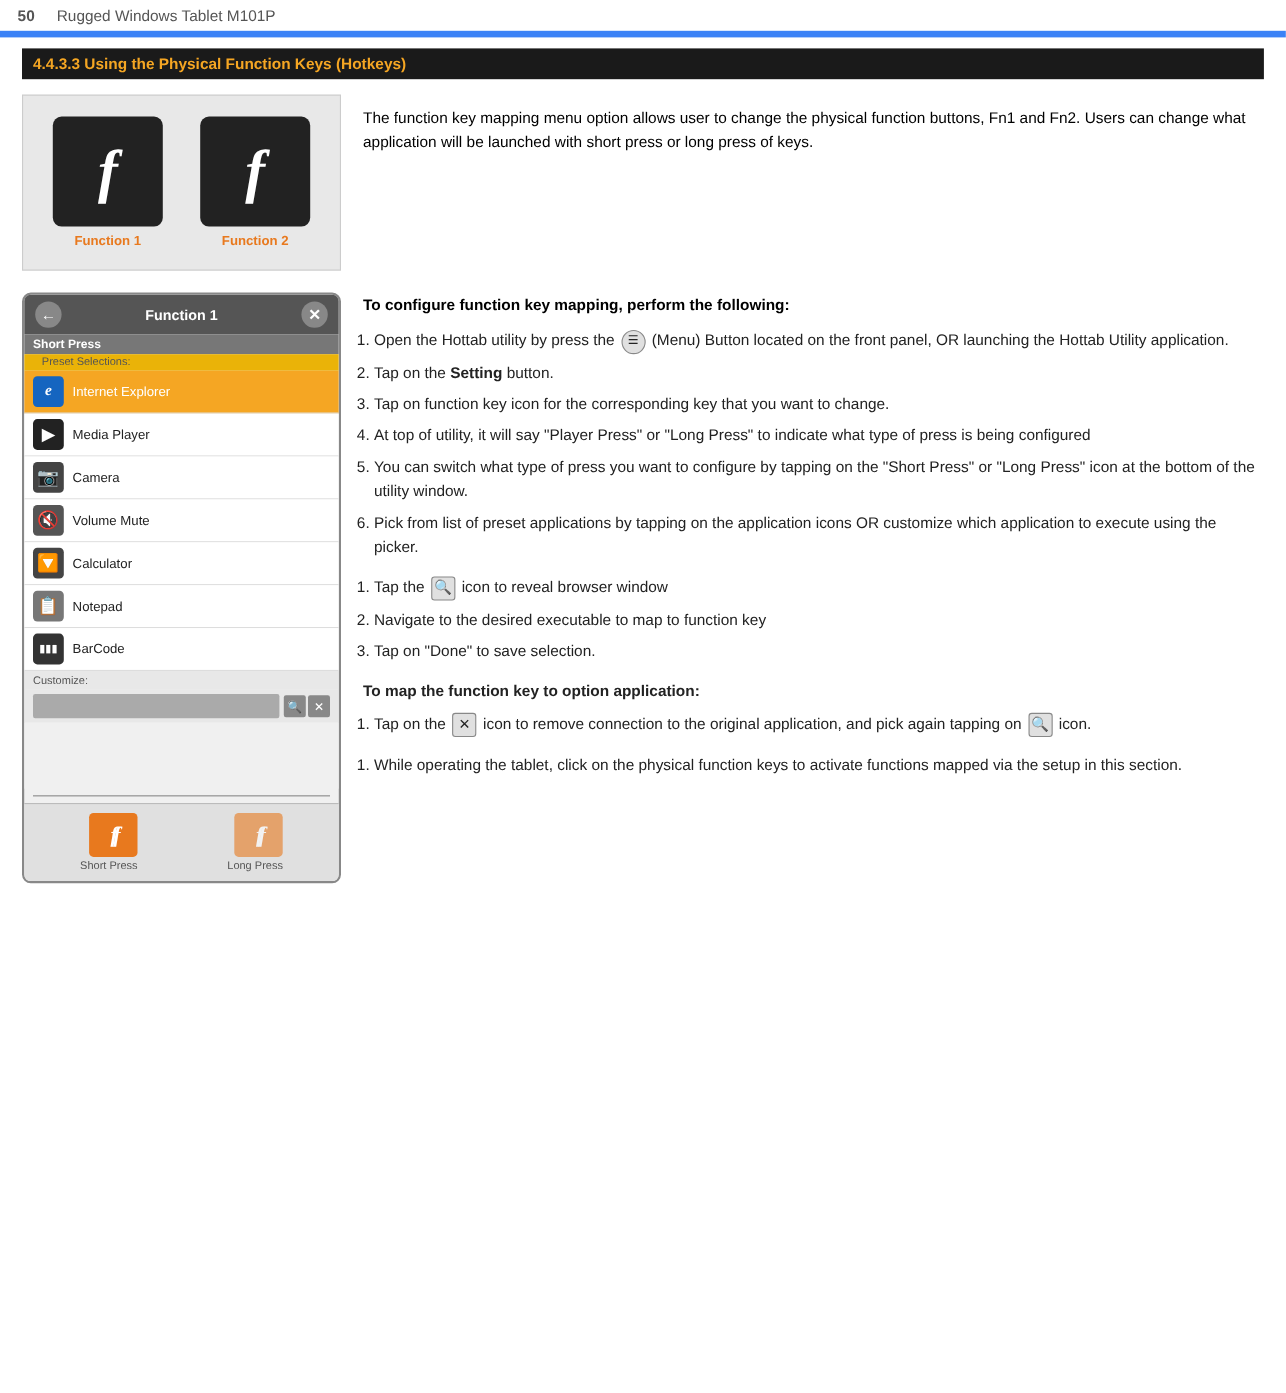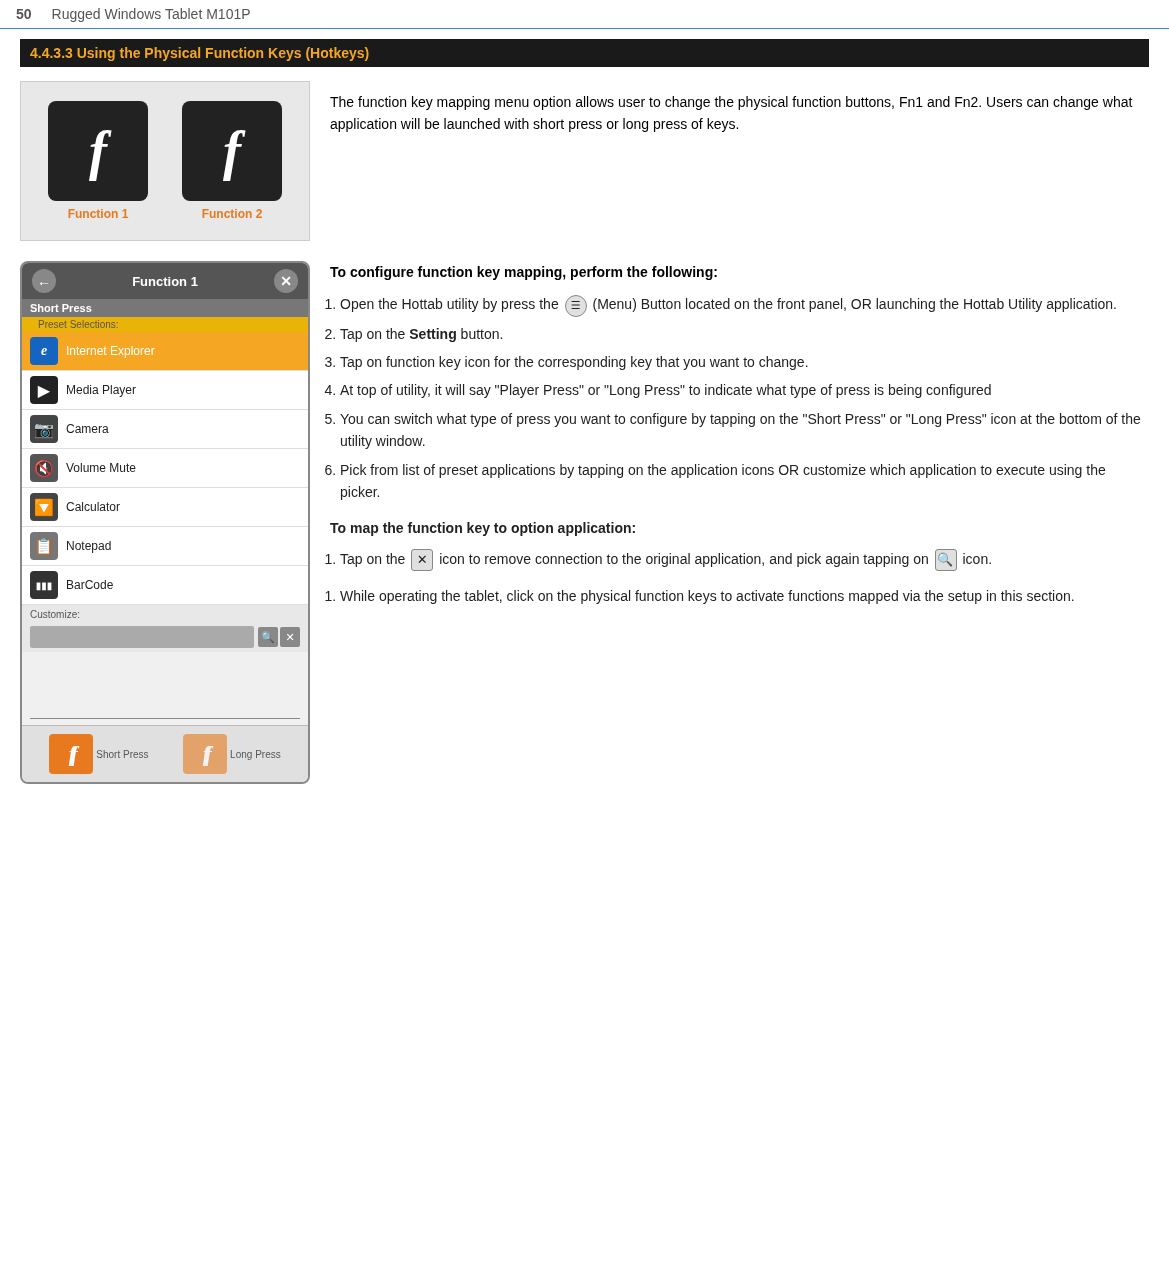--- a/index.html
+++ b/index.html
@@ -8,21 +8,21 @@
       font-size: 14px;
       background: #fff;
       color: #000;
       width: 1169px;
       min-height: 1266px;
     }
     .page-header {
       display: flex;
       align-items: center;
       padding: 6px 16px;
-      border-bottom: 1px solid #3b82f6;
+      border-bottom: 6px solid #3b82f6;
       background: #fff;
     }
     .page-number {
       font-size: 14px;
       font-weight: bold;
       margin-right: 20px;
       color: #555;
     }
     .page-title {
       font-size: 14px;
@@ -228,21 +228,22 @@
       display: flex;
       flex-direction: row;
       align-items: center;
       justify-content: space-around;
       padding: 8px 10px;
       background: #e0e0e0;
       border-top: 1px solid #bbb;
     }
     .bottom-fn-block {
       display: flex;
-      align-items: center;
+      flex-direction: column;
+      align-items: flex-end;
       gap: 3px;
     }
     .bottom-fn-icon {
       width: 44px;
       height: 40px;
       background: #e8791e;
       border-radius: 4px;
       display: flex;
       align-items: center;
       justify-content: center;
@@ -466,20 +467,31 @@
           At top of utility, it will say "Player Press" or "Long Press" to indicate what type of press is being configured
         </li>
         <li>
           You can switch what type of press you want to configure by tapping on the "Short Press" or "Long Press" icon at the bottom of the utility window.
         </li>
         <li>
           Pick from list of preset applications by tapping on the application icons OR customize which application to execute using the picker.
         </li>
       </ol>
 
+      <ol>
+        <li>
+          Tap the <span class="inline-icon">🔍</span> icon to reveal browser window
+        </li>
+        <li>
+          Navigate to the desired executable to map to function key
+        </li>
+        <li>
+          Tap on "Done" to save selection.
+        </li>
+      </ol>
 
       <div class="subsection-title">To map the function key to option application:</div>
       <ol>
         <li>
           Tap on the <span class="inline-icon">✕</span> icon to remove connection to the original application, and pick again tapping on <span class="inline-icon">🔍</span> icon.
         </li>
       </ol>
 
       <ol>
         <li>

